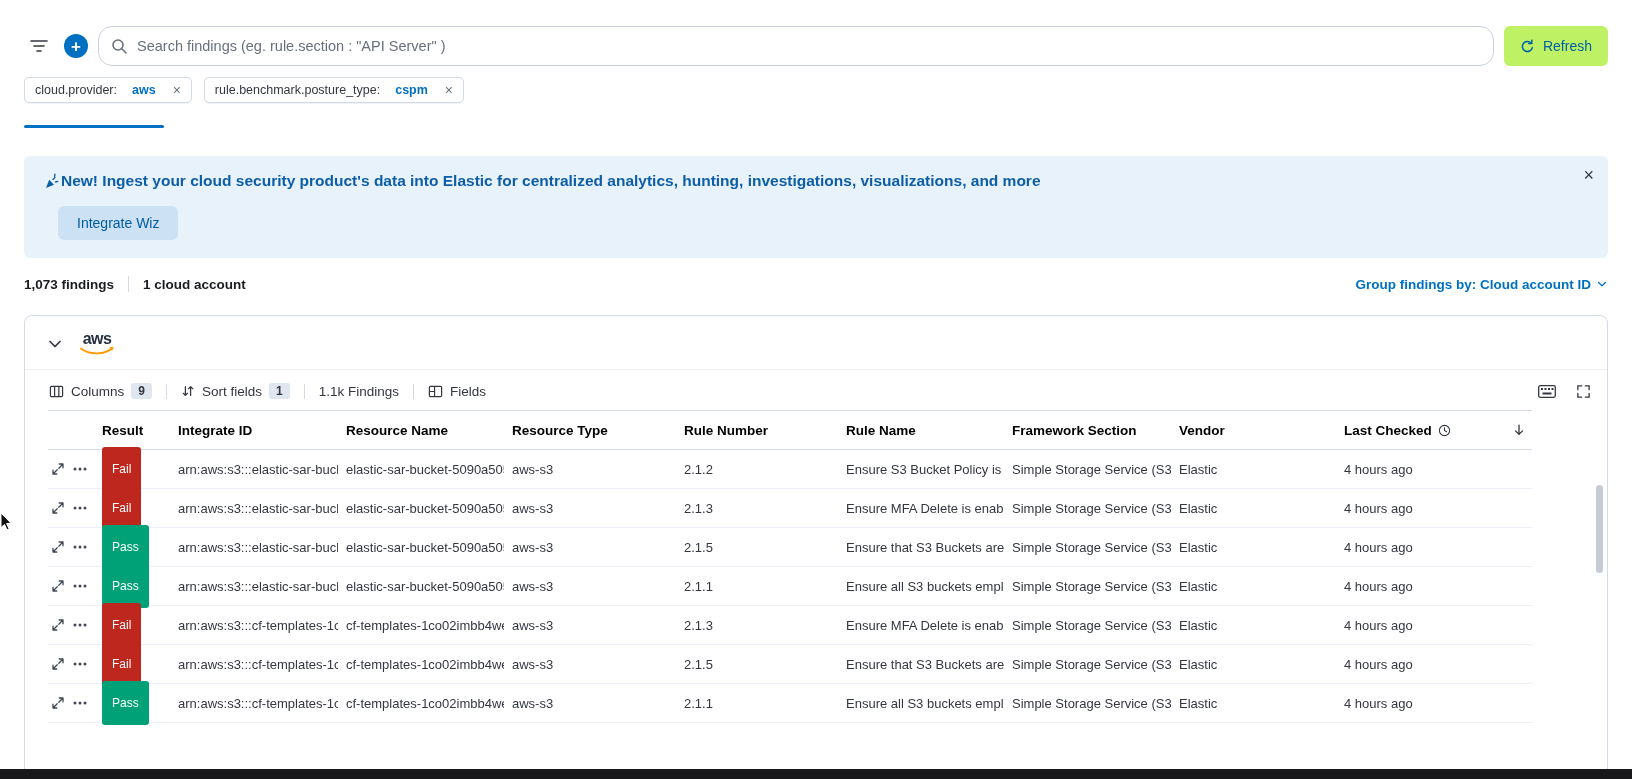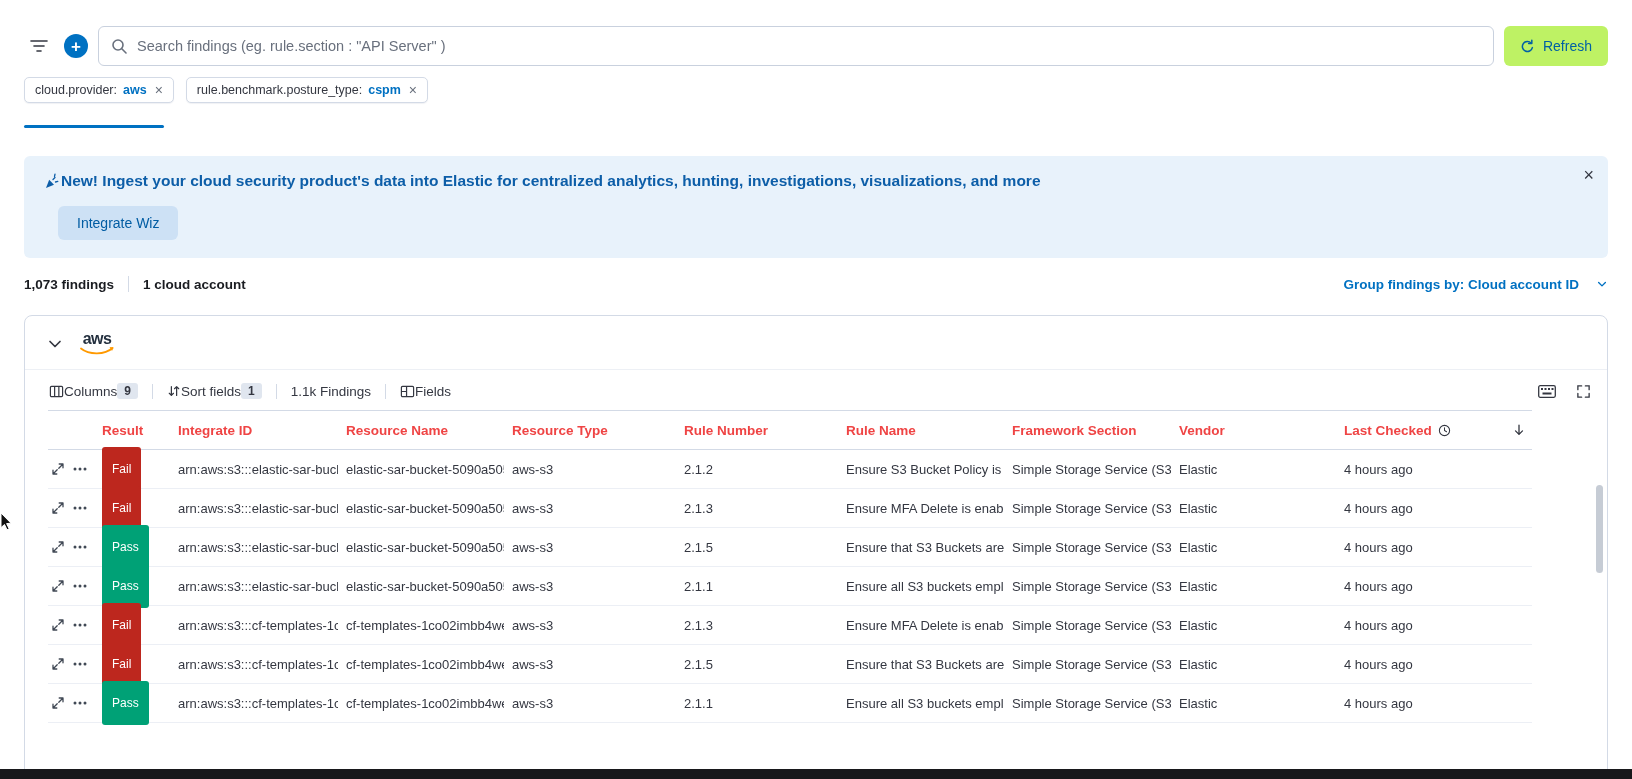--- a/index.html
+++ b/index.html
@@ -8,75 +8,75 @@
     width:1632px; height:779px; overflow:hidden; position:relative;
     background:#fff; color:#343741;
     font-family:"Liberation Sans", sans-serif; font-size:13px;
   }
   .page { padding:26px 24px 0 24px; }
 
   
   .topbar { display:flex; align-items:center; gap:10px; height:40px; }
   .icon-plain { display:inline-flex; align-items:center; justify-content:center; width:30px; height:30px; cursor:pointer; }
   .add-btn { width:24px; height:24px; border-radius:50%; background:#0071c2; color:#fff; display:inline-flex; align-items:center; justify-content:center; font-size:17px; font-weight:700; line-height:1; cursor:pointer; }
-  .search-box { flex:1; height:40px; border:1px solid #c9d1de; border-radius:6px; background:#fff; display:flex; align-items:center; padding:0 12px; gap:8px; }
+  .search-box { flex:1; height:40px; border:1px solid #c9d1de; border-radius:14px; background:#fff; display:flex; align-items:center; padding:0 12px; gap:8px; }
   .search-box input { border:none; outline:none; flex:1; font-size:14.5px; font-family:"Liberation Sans",sans-serif; color:#343741; background:transparent; }
   .search-box input::placeholder { color:#69707d; }
   .refresh-btn { height:40px; padding:0 16px; border-radius:6px; background:#bef264; color:#0061a4; display:flex; align-items:center; gap:8px; font-size:14px; font-weight:500; cursor:pointer; }
 
   
   .pills { display:flex; gap:12px; margin-top:11px; }
-  .pill { display:inline-flex; align-items:flex-end; gap:6px; border:1px solid #d3dae6; border-radius:5px; padding:5px 10px; font-size:12.5px; background:#fff; box-shadow:0 1px 1px rgba(152,162,179,.15); cursor:pointer; }
+  .pill { display:inline-flex; align-items:flex-end; gap:15px; border:1px solid #d3dae6; border-radius:5px; padding:5px 10px; font-size:12.5px; background:#fff; box-shadow:0 1px 1px rgba(152,162,179,.15); cursor:pointer; }
   .pill .k { color:#343741; }
   .pill .v { color:#0071c2; font-weight:600; }
   .pill .x { color:#69707d; font-size:14px; line-height:1; margin-left:2px; cursor:pointer; }
 
   
   .tab-indicator { width:140px; height:3px; background:#0071c2; border-radius:2px; margin-top:22px; }
 
   
   .banner { margin-top:28px; background:#e8f2fb; border-radius:6px; padding:16px 20px 18px 20px; position:relative; }
   .banner-title { display:flex; align-items:center; color:#0d5ea8; font-weight:700; font-size:15.5px; }
   .banner-close { position:absolute; top:10px; right:14px; color:#343741; font-size:18px; line-height:1; cursor:pointer; }
   .wiz-btn { display:inline-block; margin-top:16px; margin-left:14px; background:#cde1f5; color:#005ca3; border-radius:6px; padding:9px 19px; font-size:14px; font-weight:500; cursor:pointer; }
 
   
   .stats { display:flex; align-items:center; margin-top:18px; font-size:13.5px; }
   .stats .vsep { width:1px; height:16px; background:#d3dae6; margin:0 14px; }
   .stats .strong { font-weight:600; color:#1a1c21; }
-  .groupby { margin-left:auto; color:#0071c2; font-weight:600; display:flex; align-items:center; gap:17px; cursor:pointer; }
+  .groupby { margin-left:auto; color:#0071c2; font-weight:600; display:flex; align-items:center; gap:5px; cursor:pointer; }
 
   
   .card { margin-top:23px; border:1px solid #d3dae6; border-radius:8px; height:470px; position:relative; overflow:hidden; background:#fff; }
   .card-head { display:flex; align-items:center; gap:13px; padding:15px 20px 13px 20px; }
   .aws-logo { display:flex; flex-direction:column; align-items:center; width:38px; }
   .aws-logo .t { font-weight:700; font-size:16px; letter-spacing:-.5px; color:#232f3e; line-height:1; }
   .acct-titles { line-height:1.25; }
   .acct-title { font-size:14.5px; color:#1a1c21; }
   .acct-title .nm { font-weight:700; }
   .acct-sub { font-size:12px; color:#69707d; margin-top:3px; }
   .head-right { margin-left:auto; display:flex; align-items:center; gap:10px; font-size:13.5px; }
   .count-badge { background:#e0e6ef; border:1px solid #d3dae6; border-radius:4px; padding:2px 9px; font-size:12.5px; font-weight:600; color:#343741; }
   .head-right .gap { width:26px; }
   .cbar { width:64px; height:7px; border-radius:4px; overflow:hidden; background:#bd271e; display:flex; }
   .cbar .fill { background:#00bfb3; height:100%; }
   .cpct { font-weight:700; font-size:13.5px; color:#1a1c21; }
   .card-divider { height:1px; background:#edf0f5; }
 
   
   .toolbar { display:flex; align-items:center; gap:14px; padding:13px 16px 11px 24px; font-size:13.5px; }
-  .tb-item { display:flex; align-items:center; cursor:pointer; color:#343741; }
+  .tb-item { display:flex; align-items:center; gap:7px; cursor:pointer; color:#343741; }
   .tb-badge { background:#e0e6ef; border-radius:3px; padding:1px 7px; font-size:12px; font-weight:600; }
   .tb-sep { width:1px; height:15px; background:#d3dae6; }
   .tb-right { margin-left:auto; display:flex; align-items:center; gap:20px; }
 
   
   .tablewrap { margin-left:23px; width:1484px; }
   .thead, .trow { display:grid; grid-template-columns:46px 76px 168px 166px 172px 162px 166px 167px 165px 196px; align-items:center; }
-  .thead { height:40px; border-top:1px solid #d3dae6; border-bottom:1px solid #d3dae6; font-weight:700; font-size:13.5px; color:#ef4444; }
+  .thead { height:40px; border-top:1px solid #d3dae6; border-bottom:1px solid #d3dae6; font-weight:700; font-size:13.5px; color:#000000; }
   .thead .hcell { padding-left:8px; white-space:nowrap; overflow:hidden; display:flex; align-items:center; gap:6px; cursor:pointer; }
   .trow { height:39px; border-bottom:1px solid #eceff5; font-size:13px; }
   .cell { padding-left:8px; white-space:nowrap; overflow:hidden; }
   .cell.controls { display:flex; align-items:center; gap:9px; padding-left:4px; overflow:visible; }
   .icon-sm { display:inline-flex; align-items:center; cursor:pointer; }
   .badge { display:inline-block; min-width:22px; text-align:center; padding:15px 10px; border-radius:3px; color:#fff; font-size:12px; font-weight:500; line-height:1.2; }
   .b-fail { background:#bd271e; }
   .b-pass { background:#00a176; }
   .sort-arrow { margin-left:auto; margin-right:6px; display:inline-flex; }
 

